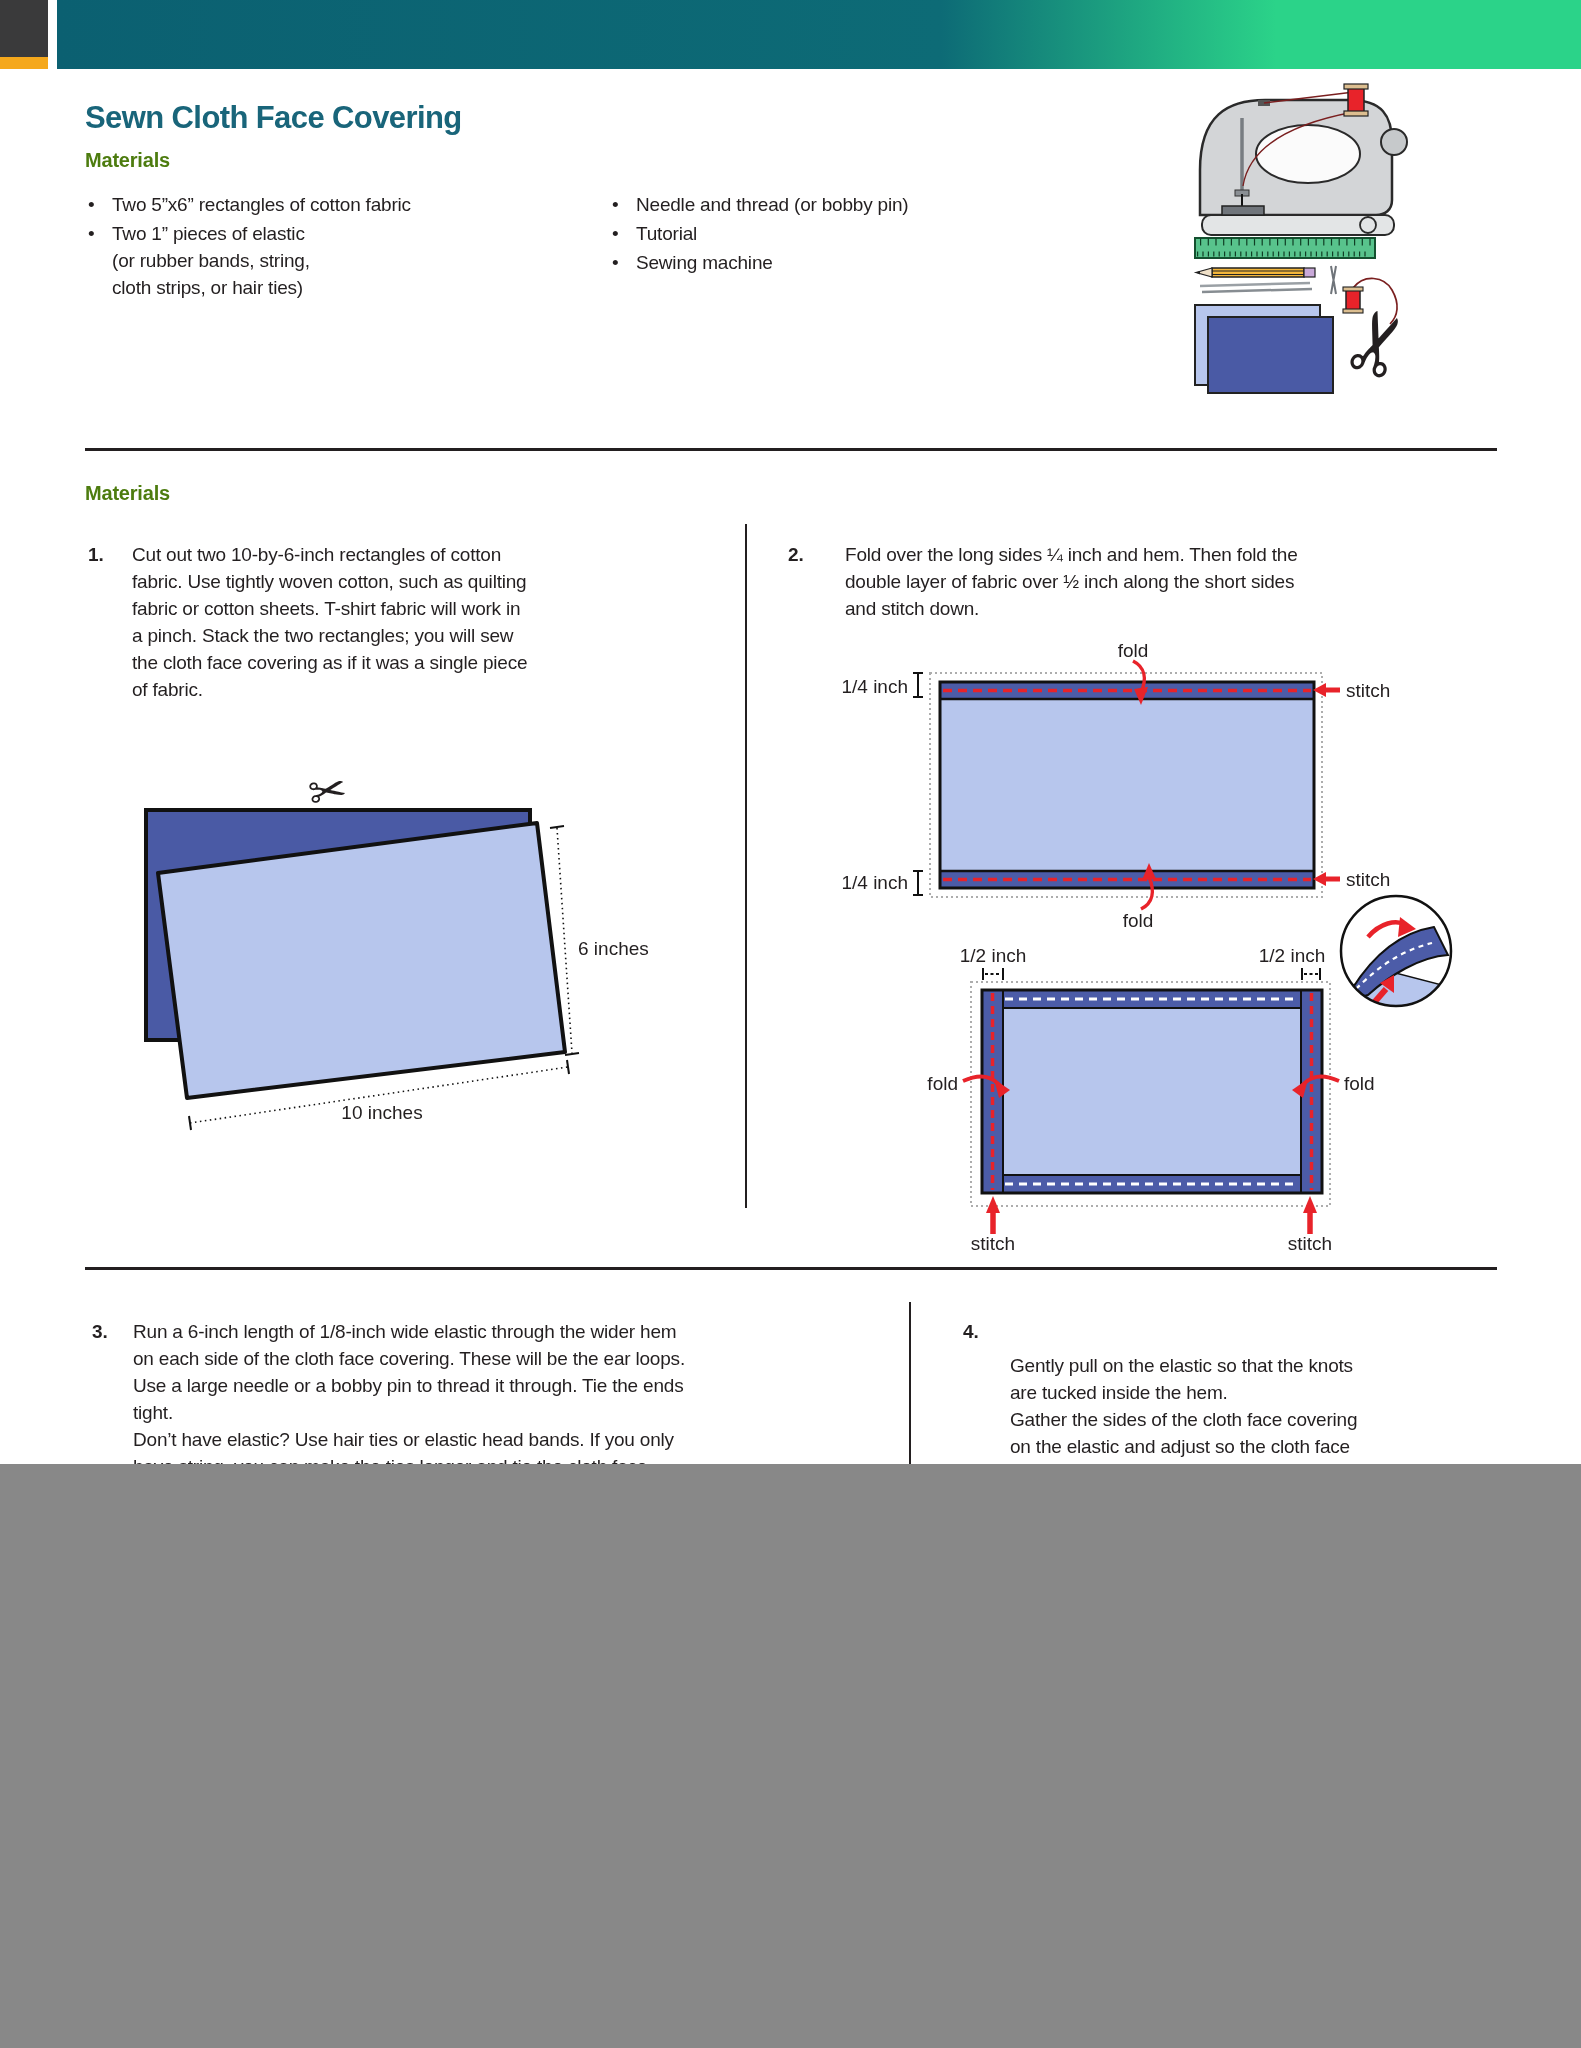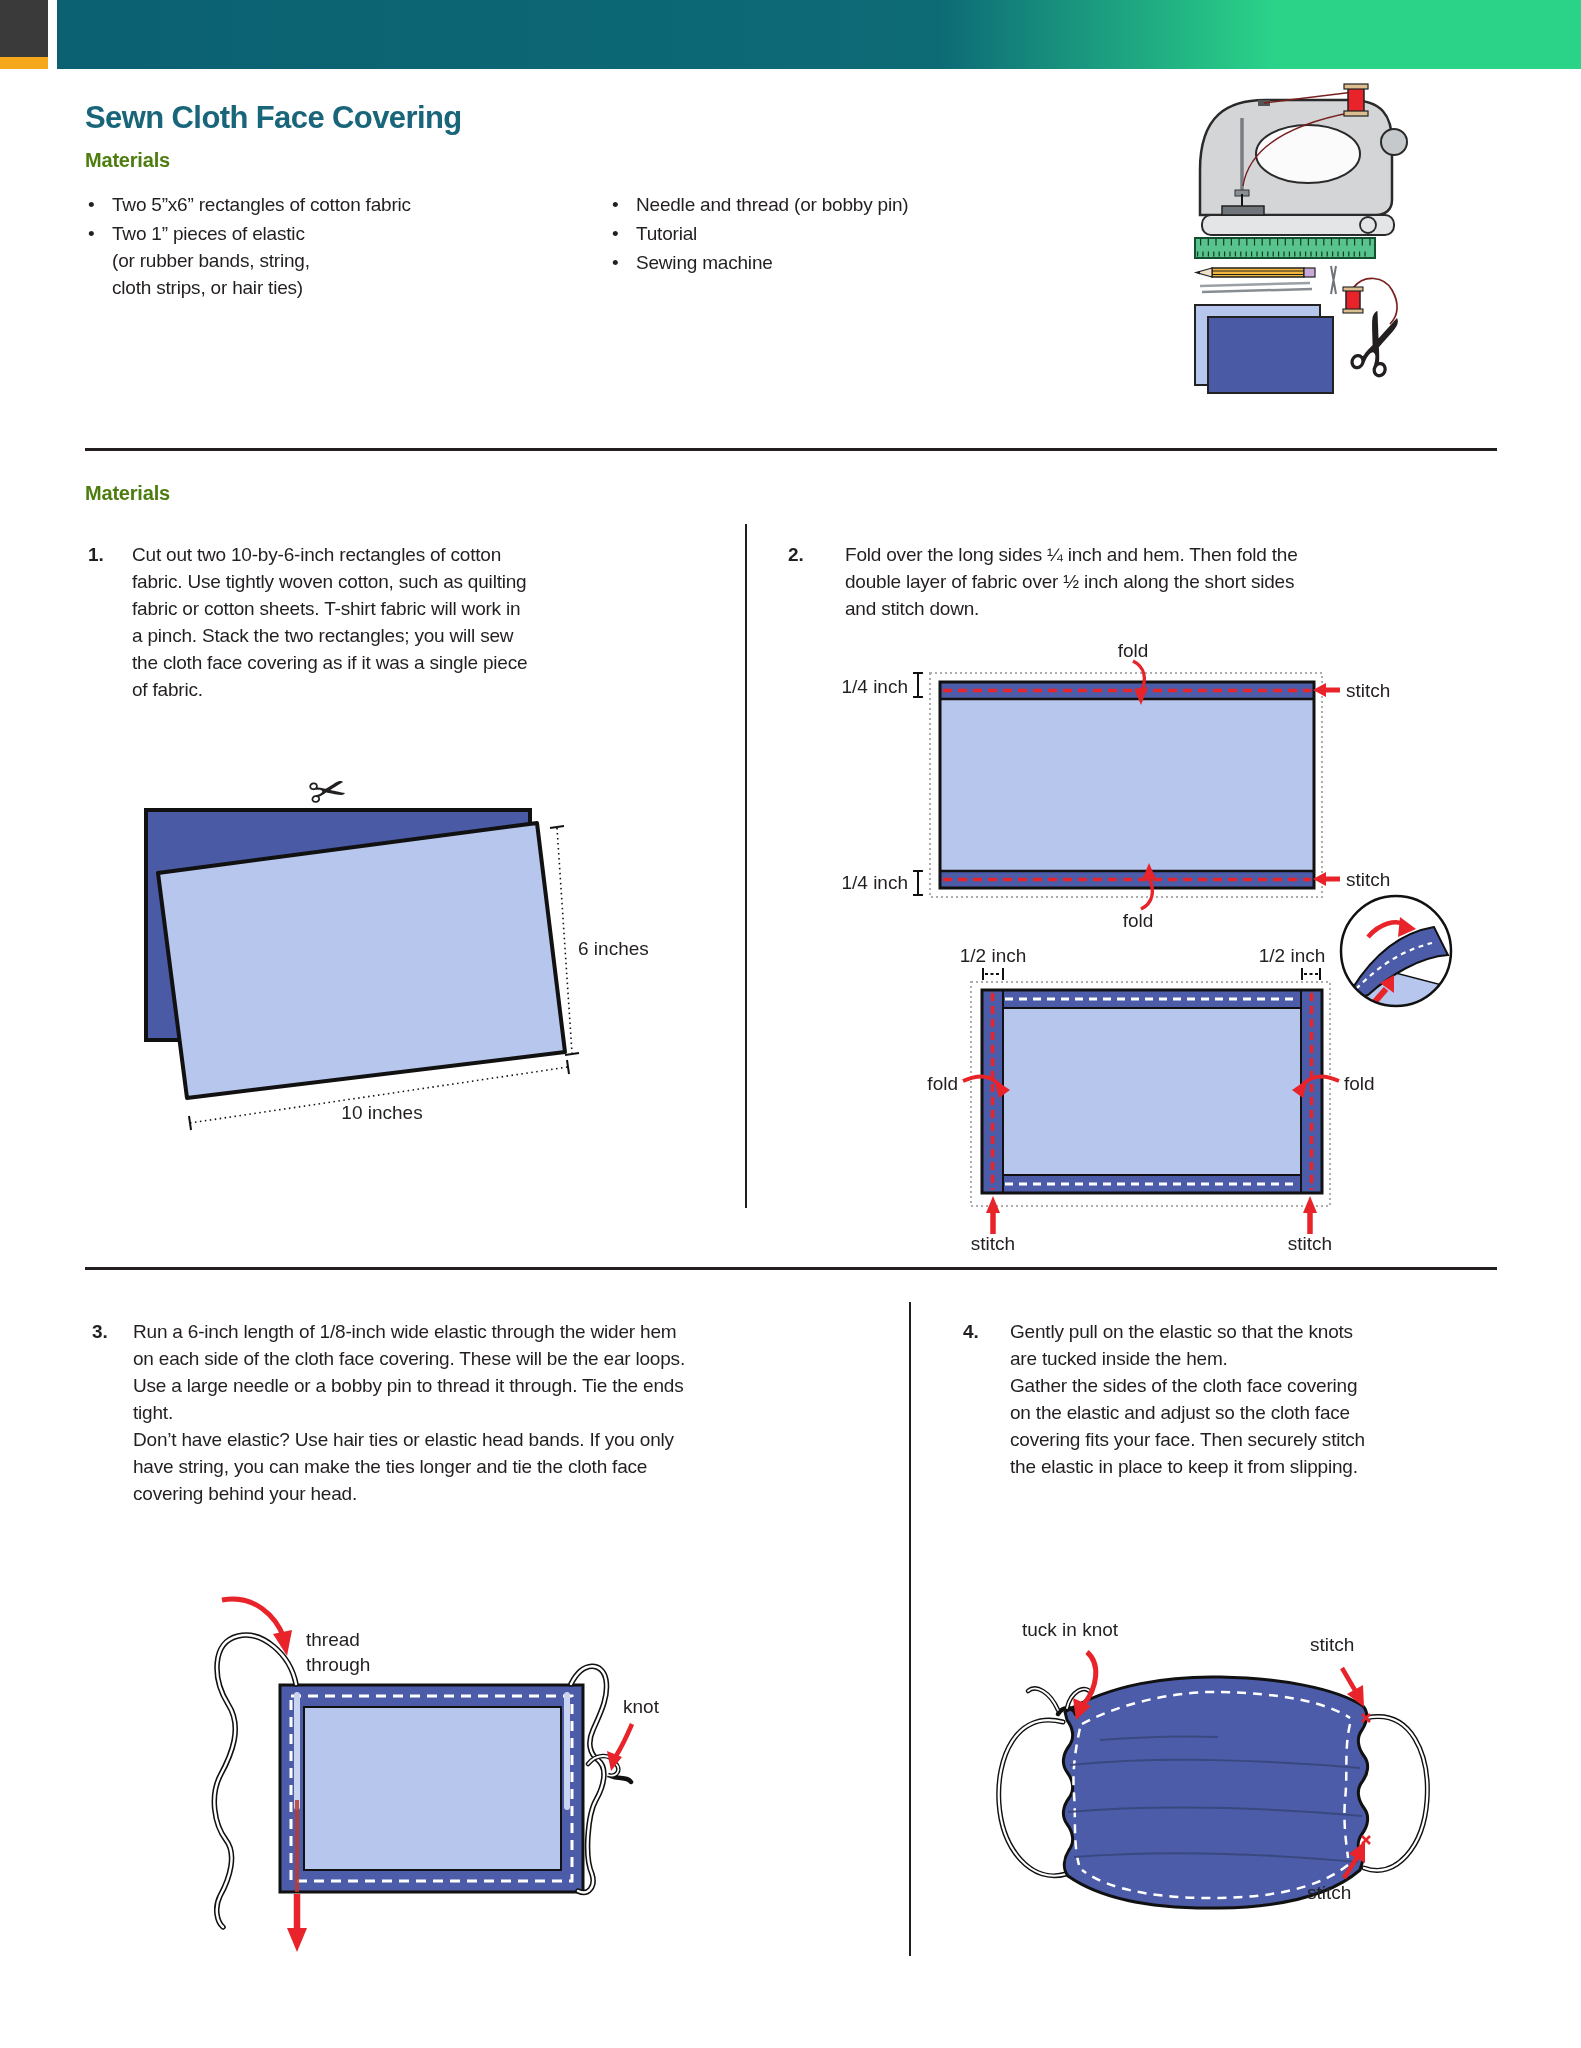--- a/index.html
+++ b/index.html
@@ -1,16 +1,16 @@
 <!DOCTYPE html>
 <html><head>
 <meta charset="utf-8">
 <style>
   html,body{margin:0;padding:0;background:#888;}
-  .page{position:relative;width:1581px;height:2048px;background:#ffffff;
+  .page{position:relative;width:1581px;height:1464px;background:#ffffff;
         font-family:"Liberation Sans",sans-serif;color:#231f20;overflow:hidden;}
   .abs{position:absolute;}
   .banner-black{left:0;top:0;width:48px;height:57px;background:#3a3a3b;}
   .banner-orange{left:0;top:57px;width:48px;height:12px;background:#f5a81c;}
   .banner-teal{left:57px;top:0;width:1524px;height:69px;
     background:linear-gradient(90deg,#0b6071 0%,#0d6b76 58%,#2bd389 80%,#2bd389 100%);}
   .page-title{left:85px;top:100px;font-size:31px;font-weight:bold;color:#19657a;letter-spacing:-0.6px;}
   .section-heading{font-size:20px;font-weight:bold;color:#4d7c0f;letter-spacing:-0.2px;}
   .materials-heading{left:85px;top:149px;}
   .tutorial-heading{left:85px;top:482px;}
@@ -255,21 +255,21 @@
     <div class="para">Run a 6-inch length of 1/8-inch wide elastic through the wider hem
 on each side of the cloth face covering. These will be the ear loops.
 Use a large needle or a bobby pin to thread it through. Tie the ends
 tight.</div>
     <div class="para">Don’t have elastic? Use hair ties or elastic head bands. If you only
 have string, you can make the ties longer and tie the cloth face
 covering behind your head.</div>
   </div>
 
   <div class="abs step-num" style="left:963px;top:1318px">4.</div>
-  <div class="abs" style="left:1010px;top:1318px;width:470px">
+  <div class="abs" style="left:1010px;top:1352px;width:470px">
     <div class="para">Gently pull on the elastic so that the knots
 are tucked inside the hem.</div>
     <div class="para">Gather the sides of the cloth face covering
 on the elastic and adjust so the cloth face
 covering fits your face. Then securely stitch
 the elastic in place to keep it from slipping.</div>
   </div>
 
   <svg class="abs" style="left:170px;top:1560px" width="580" height="460" viewBox="0 0 580 460">
     <rect x="110" y="125" width="303" height="207" fill="#4c5ca8" stroke="#111" stroke-width="3"></rect>

